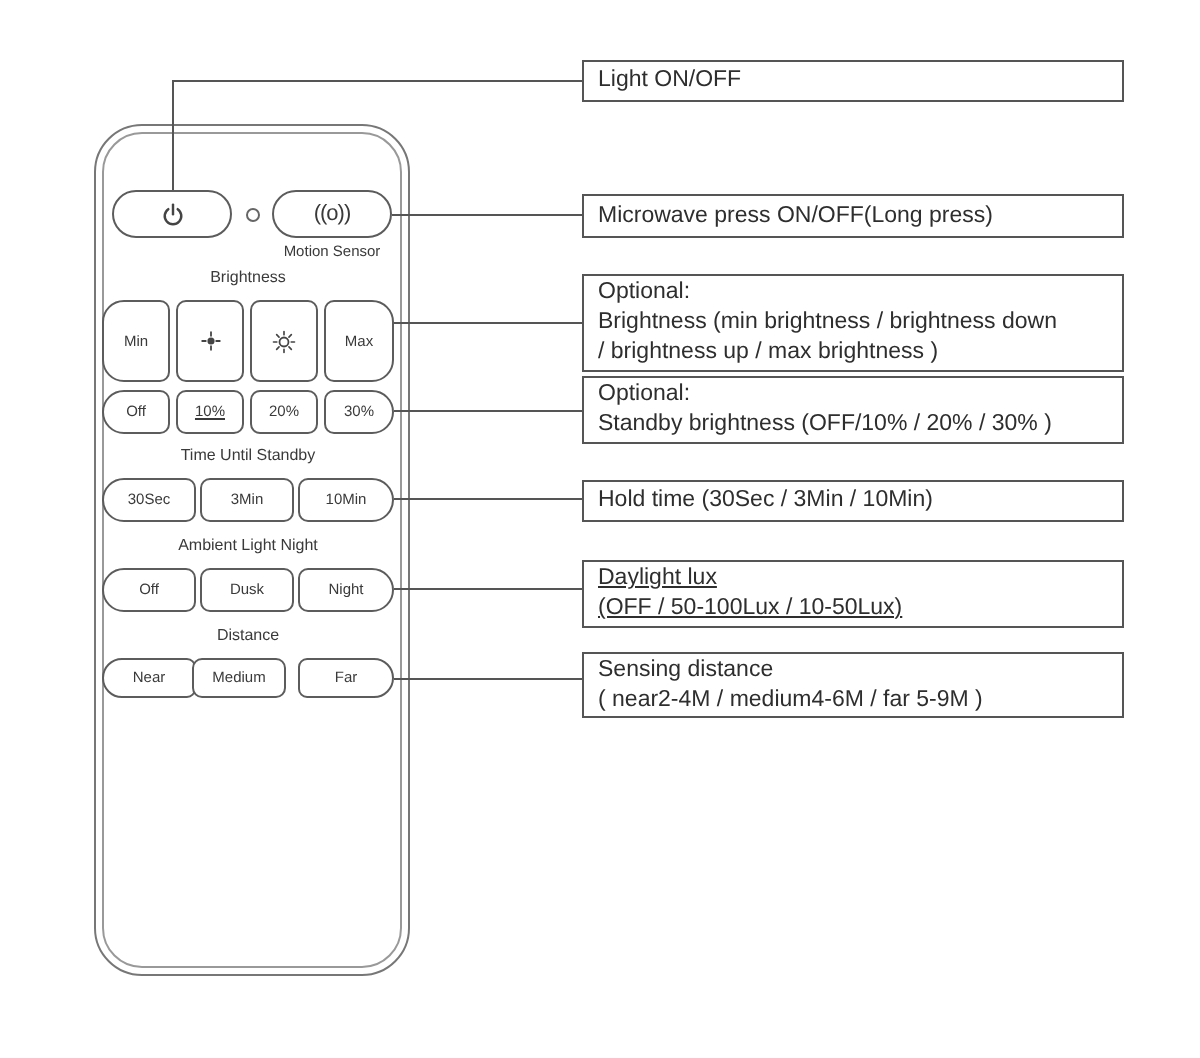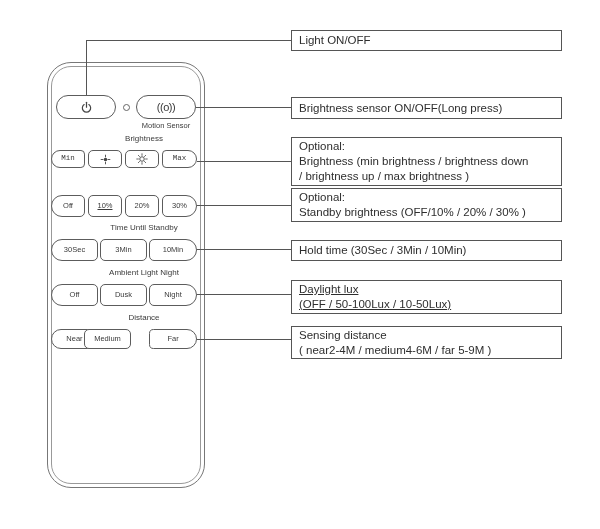--- a/index.html
+++ b/index.html
@@ -20,32 +20,32 @@
   .rbtn{
     position:absolute;box-sizing:border-box;background:#ffffff;
     border:1.3px solid #5c5c5c;display:flex;align-items:center;justify-content:center;
     font-family:inherit;font-size:7.5px;color:#3a3a3a;padding:0;line-height:1;z-index:3;
   }
   .pill{border-radius:13px;}
   .cap-l{border-radius:11px 5px 5px 11px;}
   .cap-r{border-radius:5px 11px 11px 5px;}
   .mid{border-radius:5px;}
   .row1{top:95px;height:24px;}
-  .row-b{top:150px;height:18px;font-family:Liberation Mono, monospace;}
+  .row-b{top:150px;height:41px;}
   .row-s{top:195px;height:22px;}
   .row-t{top:239px;height:22px;}
   .row-a{top:284px;height:22px;}
   .row-d{top:329px;height:20px;}
   .led{
     position:absolute;left:123px;top:104px;width:5px;height:5px;border-radius:50%;
     border:1.2px solid #666666;background:#ffffff;z-index:3;
   }
   .sec-label{
     position:absolute;left:51px;width:146px;text-align:center;
-    font-size:8px;color:#3a3a3a;z-index:3;margin-left:20px;
+    font-size:8px;color:#3a3a3a;z-index:3;
   }
   .motion-label{
     position:absolute;left:126px;top:121px;width:80px;text-align:center;
     font-size:7.5px;color:#3a3a3a;z-index:3;
   }
   .motion-glyph{font-size:11px;letter-spacing:-0.5px;color:#3a3a3a;}
   
   .callout{
     position:absolute;left:291px;width:271px;box-sizing:border-box;
     border:1px solid #555555;background:#ffffff;padding:1px 7px;
@@ -146,32 +146,32 @@
     <span>Dusk</span>
   </button>
   <button class="rbtn cap-r row-a" style="left:149px;width:48px;">
     <span>Night</span>
   </button>
 
   <div class="sec-label" style="top:313px;">Distance</div>
   <button class="rbtn cap-l row-d" style="left:51px;width:47px;">
     <span>Near</span>
   </button>
-  <button class="rbtn mid row-d" style="left:84px;width:47px;justify-content:center;">
+  <button class="rbtn mid row-d" style="left:96px;width:47px;justify-content:center;">
     <span>Medium</span>
   </button>
   <button class="rbtn cap-r row-d" style="left:149px;width:48px;">
     <span>Far</span>
   </button>
 
   <div class="callout single" style="top:30px;height:21px;">
     <div>Light ON/OFF</div>
   </div>
   <div class="callout single" style="top:97px;height:22px;">
-    <div>Brightness sensor ON/OFF(Long press)</div>
+    <div>Microwave press ON/OFF(Long press)</div>
   </div>
   <div class="callout" style="top:137px;height:49px;">
     <div>Optional:</div>
     <div>Brightness (min brightness / brightness down</div>
     <div>/ brightness up / max brightness )</div>
   </div>
   <div class="callout" style="top:188px;height:34px;">
     <div>Optional:</div>
     <div>Standby brightness (OFF/10% / 20% / 30% )</div>
   </div>

